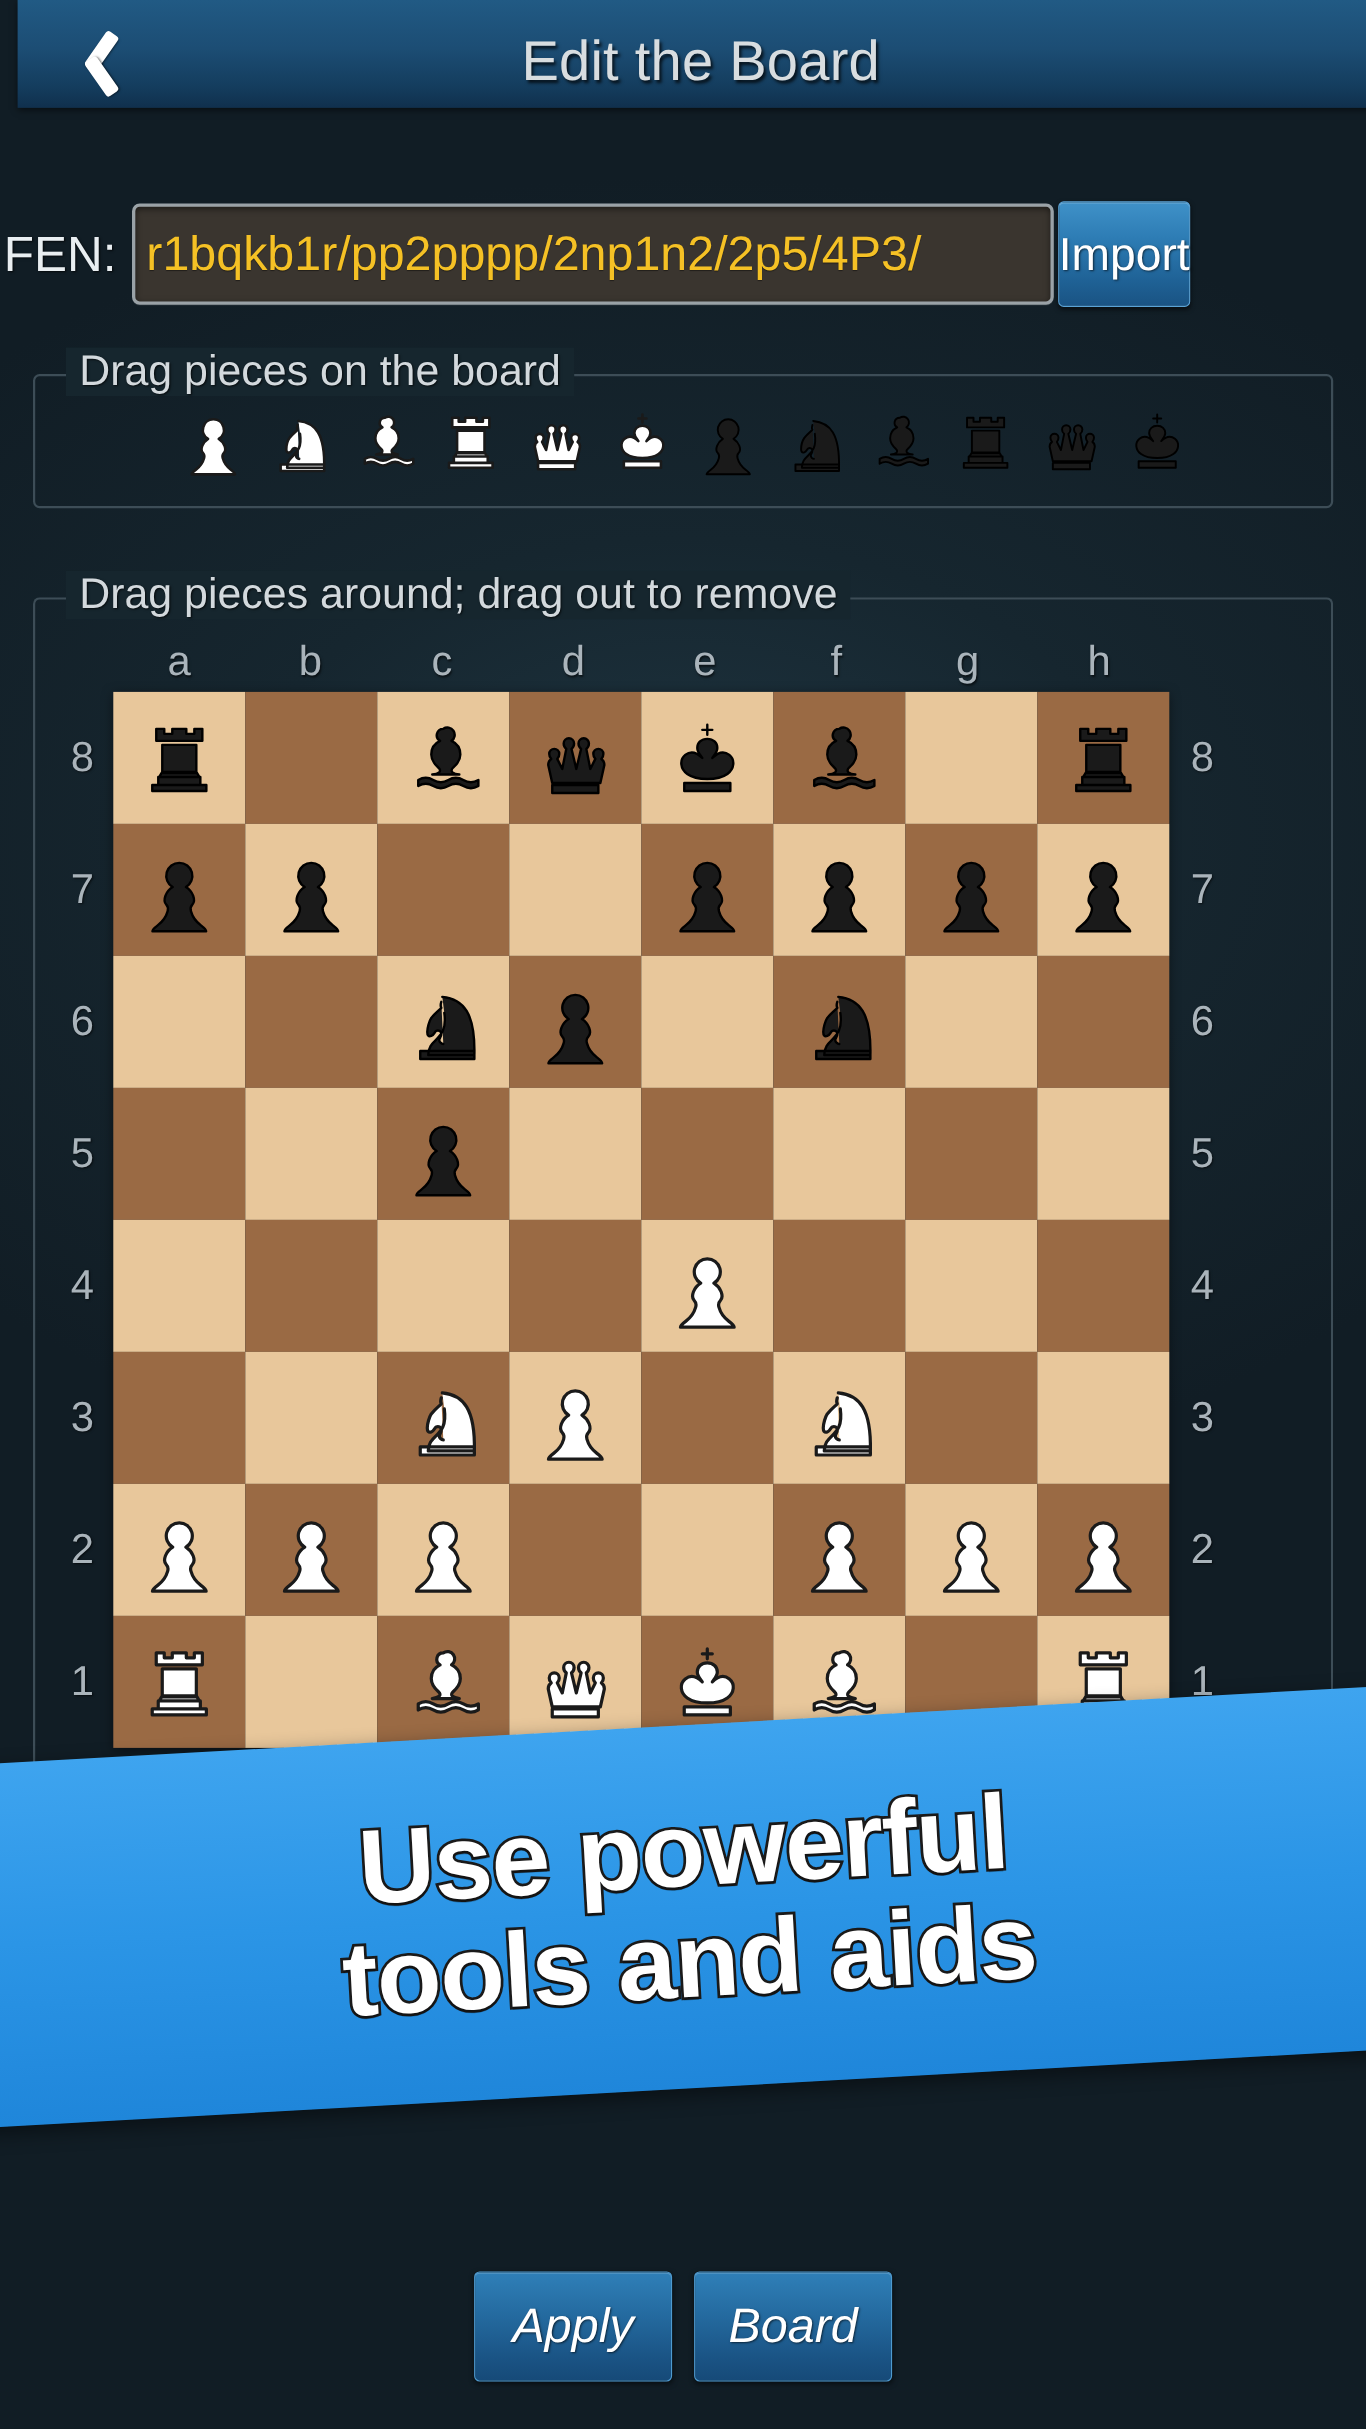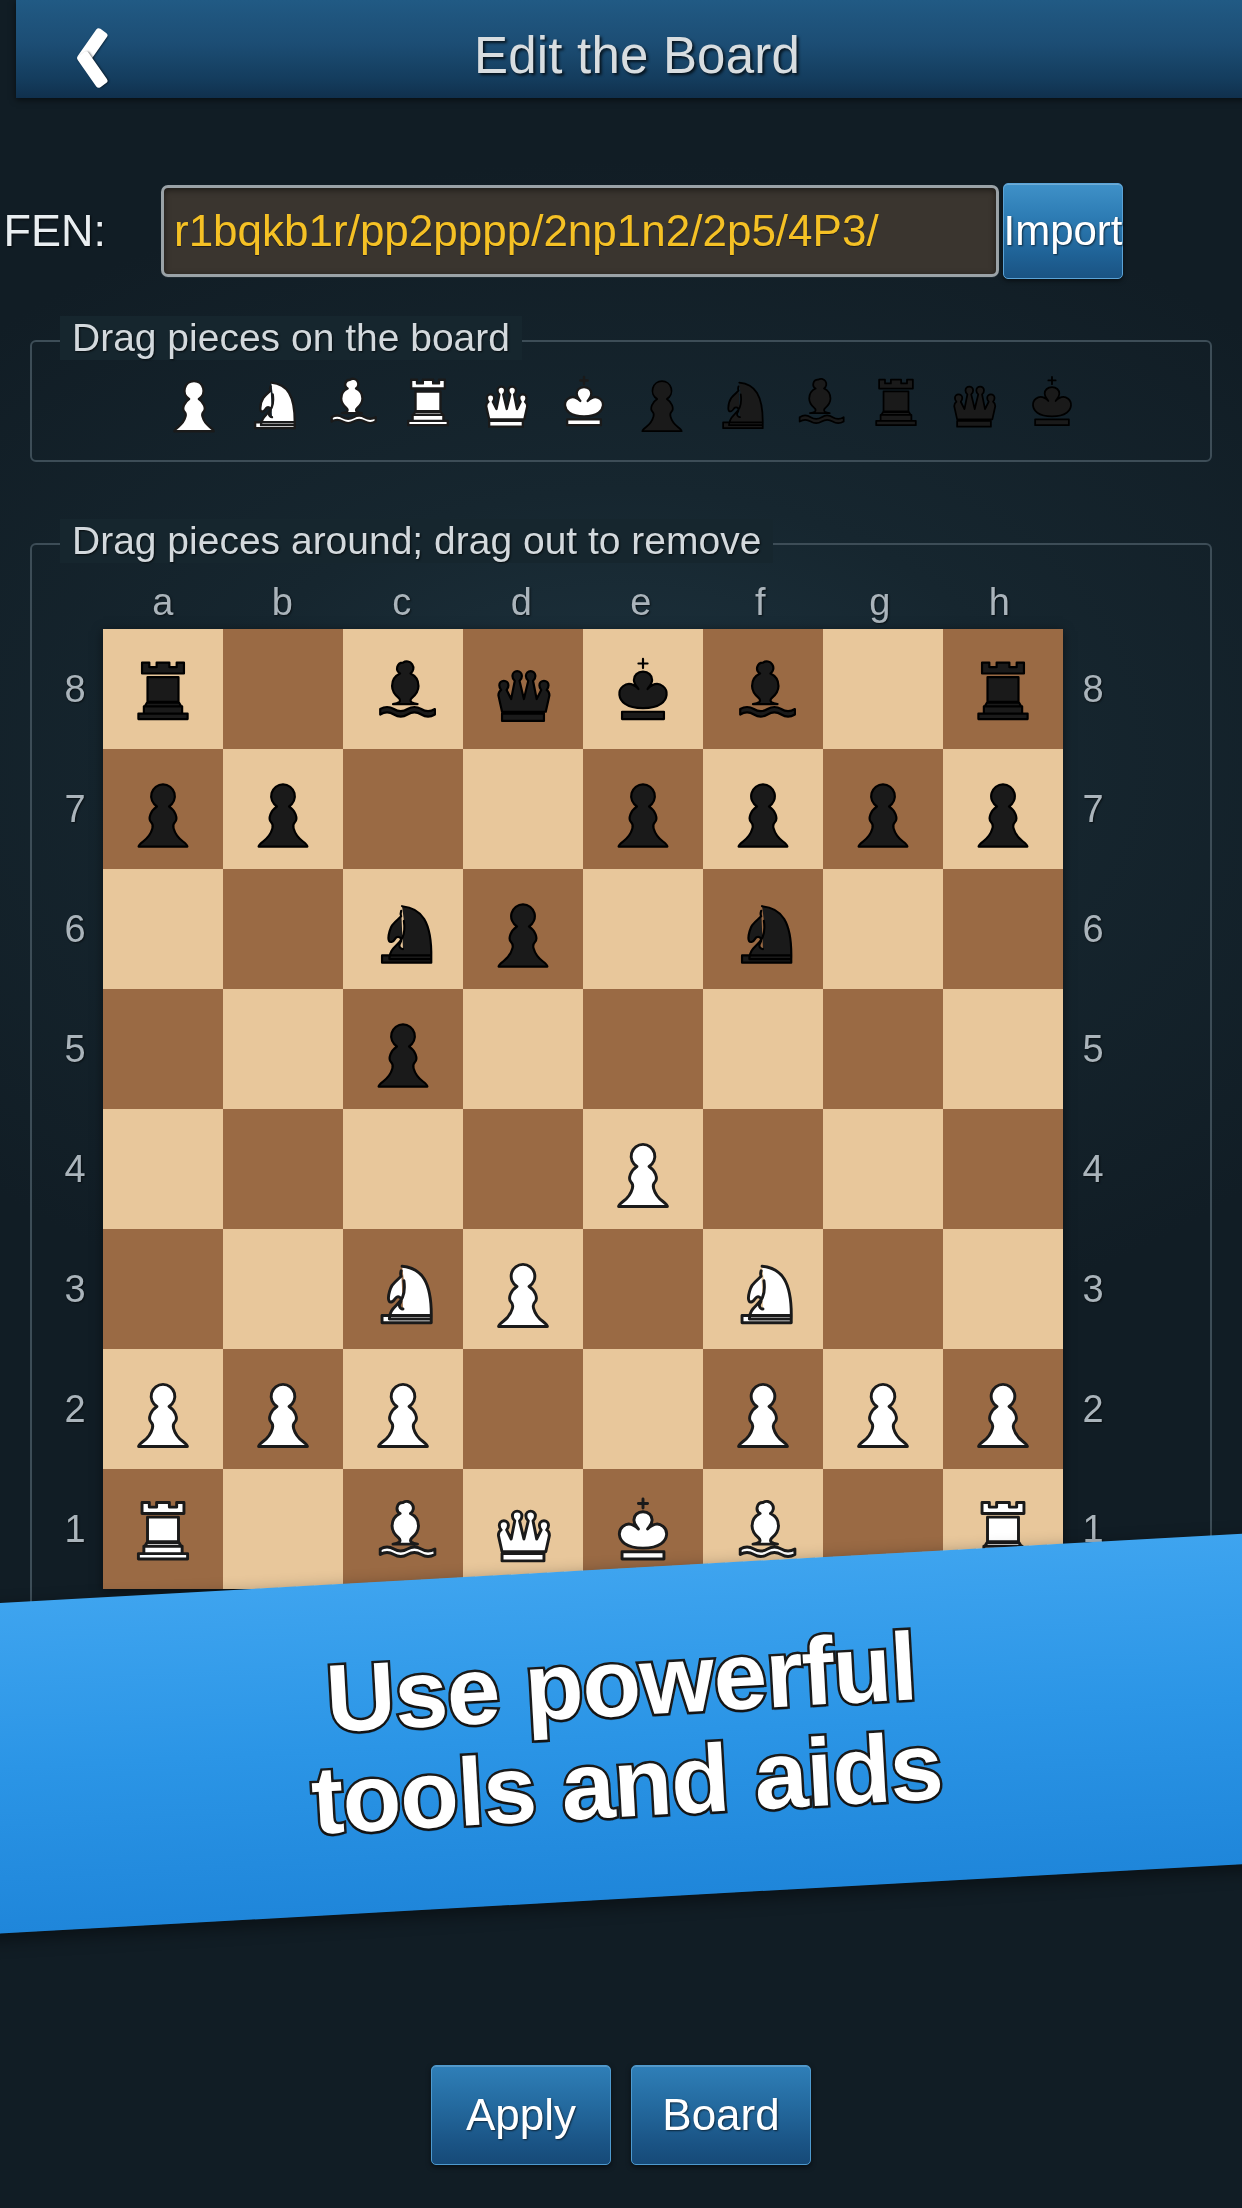--- a/index.html
+++ b/index.html
@@ -67,21 +67,20 @@
   .fen-input {
     width: 838px; height: 92px;
     background: #3a352f;
     border: 3px solid #9aa2a7;
     border-radius: 7px;
     display: flex; align-items: center;
     padding: 0 10px;
     overflow: hidden;
     box-shadow: inset 0 2px 6px rgba(0,0,0,.5), 0 1px 0 rgba(255,255,255,.06);
     cursor: text;
-    margin-left: 41px;
   }
   .fen-value {
     font-size: 44px; color: #f5c125;
     white-space: nowrap;
     font-family: "Liberation Sans", sans-serif;
     text-shadow: 0 1px 1px rgba(0,0,0,.45);
   }
   .import-btn {
     margin-left: 4px;
     width: 120px; height: 96px;
@@ -198,20 +197,21 @@
     min-width: 180px; height: 100px;
     padding: 0 26px;
     background: linear-gradient(180deg, #2f7fb8 0%, #246a9f 40%, #1a5384 80%, #164a78 100%);
     border: 1px solid #4e9acf;
     border-radius: 5px;
     color: #ffffff; font-size: 44px;
     display: flex; align-items: center; justify-content: center;
     text-shadow: 1px 1px 2px rgba(0,0,0,.6);
     box-shadow: 0 2px 5px rgba(0,0,0,.55), inset 0 1px 0 rgba(255,255,255,.2);
     cursor: pointer;
+    font-style: italic;
   }
 </style>
 </head>
 <body>
 
 <div id="app">
 
   <div class="titlebar">
     <div class="back-btn">
       <div class="back-chevron"></div>

